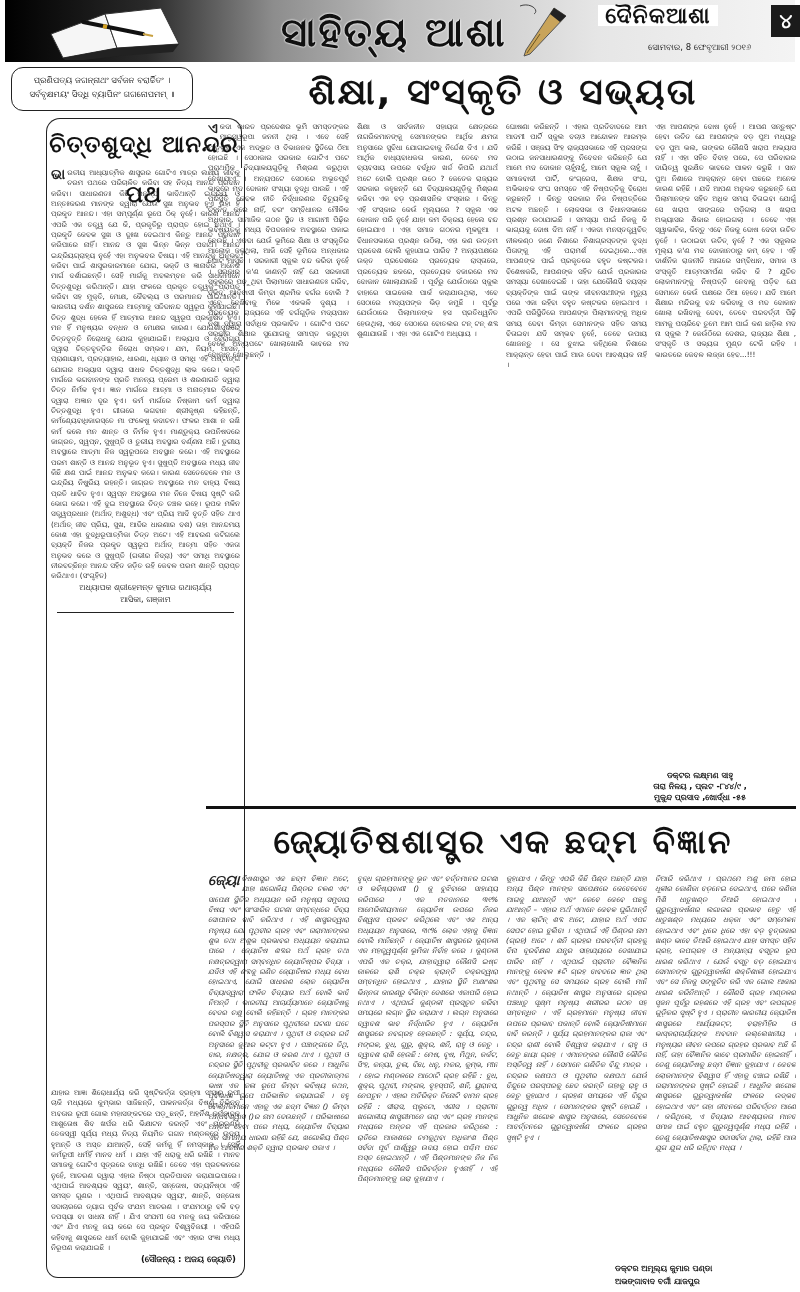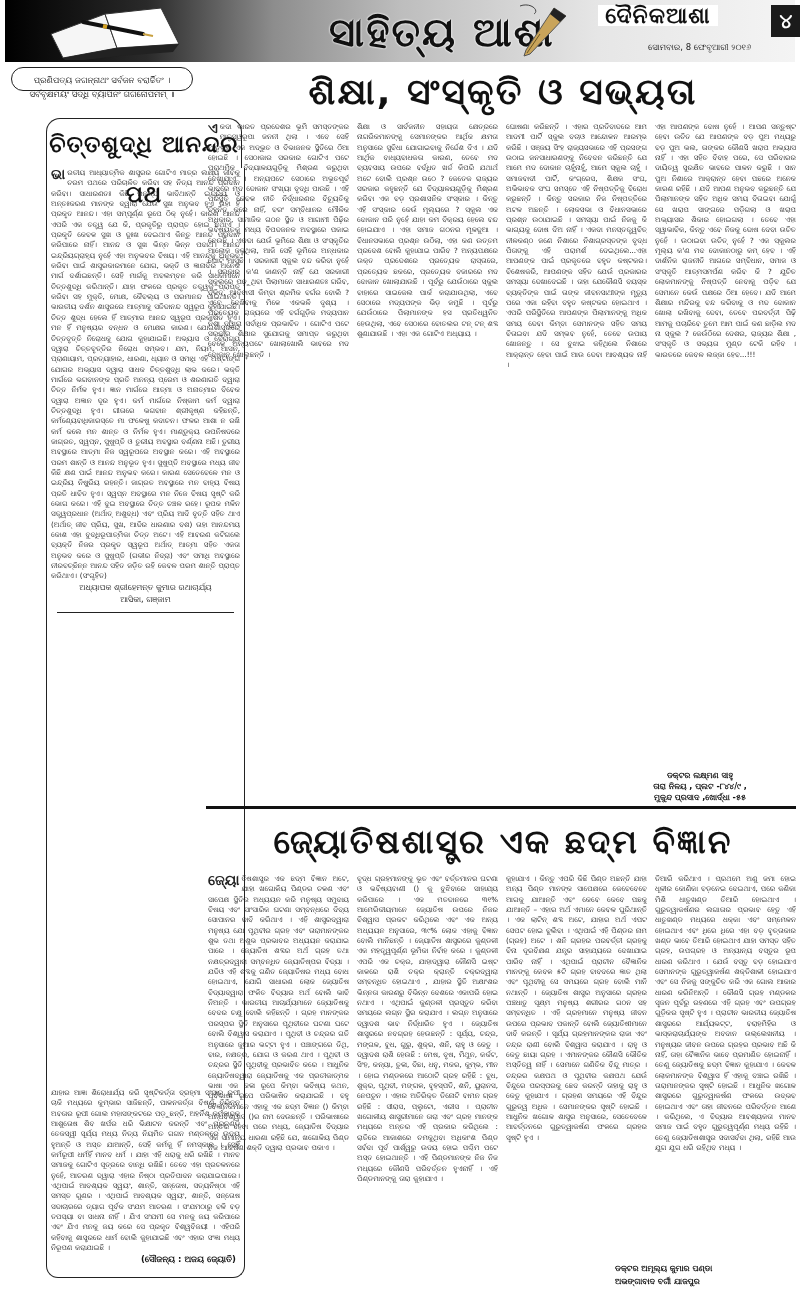--- a/index.html
+++ b/index.html
@@ -11,40 +11,39 @@
     position: absolute; left: 5px; top: 0; width: 790px; height: 62px;
     background: linear-gradient(90deg, #000 0%, #2a2a2a 18%, #8d8d8d 34%, #bdbdbd 50%, #e6e6e6 75%, #f4f4f4 100%);
   }
   .book {
     position: absolute; left: 38px; top: 4px; width: 140px; height: 56px;
   }
   .mast-title {
     position: absolute; left: 276px; top: 4px; font-size: 40px; font-weight: bold;
     color: #111; letter-spacing: 2px; line-height: 56px;
     text-shadow: 0 0 2px #fff, 0 0 2px #fff;
-    margin-left: 48px;
   }
   .pen { position: absolute; left: 505px; top: 2px; width: 60px; height: 58px; }
   .brand-box {
     position: absolute; left: 593px; top: 5px; width: 120px; height: 21px;
     background: #fff; display: flex; align-items: center; justify-content: center;
     font-size: 22px; font-weight: bold; color: #111; letter-spacing: 1px;
   }
   .date {
     position: absolute; left: 643px; top: 42px; font-size: 8.5px; color: #222;
   }
   .page-no {
     position: absolute; left: 766px; top: 5px; width: 30px; height: 32px;
     background: #1b1b1b; color: #fff; font-size: 20px; font-weight: bold;
     display: flex; align-items: center; justify-content: center;
   }
 
   
   .shloka {
-    position: absolute; left: 11px; top: 67px; width: 182px; height: 24px;
+    position: absolute; left: 11px; top: 67px; width: 182px; height: 44px;
     border: 1.5px solid #222; border-radius: 12px;
     font-size: 8.5px; line-height: 14px; text-align: center; padding-top: 5px;
   }
   .left-box {
     position: absolute; left: 6px; top: 118px; width: 199px; height: 1172px; margin-left: 40px;
   }
   .cap-title {
     width: 196px; height: 50px; border: 1.5px solid #222; border-radius: 14px 14px 0 0;
     border-bottom: none; font-size: 23px; font-weight: bold; text-align: center; line-height: 50px;
     letter-spacing: 1px;
@@ -86,21 +85,21 @@
     position: absolute; left: 206px; top: 806px; width: 590px; height: 3px; background: #111;
   }
 
   
   .headline2 {
     position: absolute; left: 210px; top: 812px; width: 586px; height: 60px;
     font-size: 33px; font-weight: bold; text-align: center; line-height: 60px; letter-spacing: 2px;
   }
   .cols2 {
     position: absolute; left: 208px; top: 874px; width: 588px; height: 418px;
-    display: grid; grid-template-columns: repeat(4, 1fr); column-gap: 8px;
+    display: grid; grid-template-columns: repeat(4, 1fr); column-gap: 8px; font-style: italic;
   }
   .sign2 {
     position: absolute; left: 615px; top: 1262px; width: 180px; font-size: 8px; line-height: 13px;
     font-weight: bold; text-align: left; background: #fff;
   }
 </style>
 </head>
 <body>
 
 <header class="masthead">

